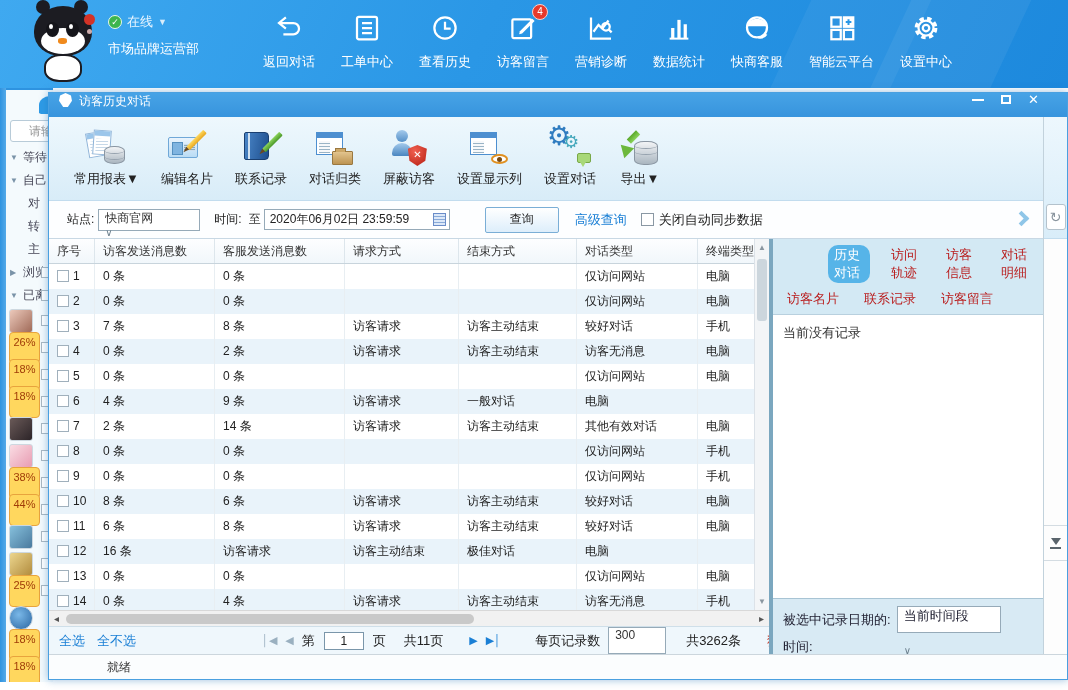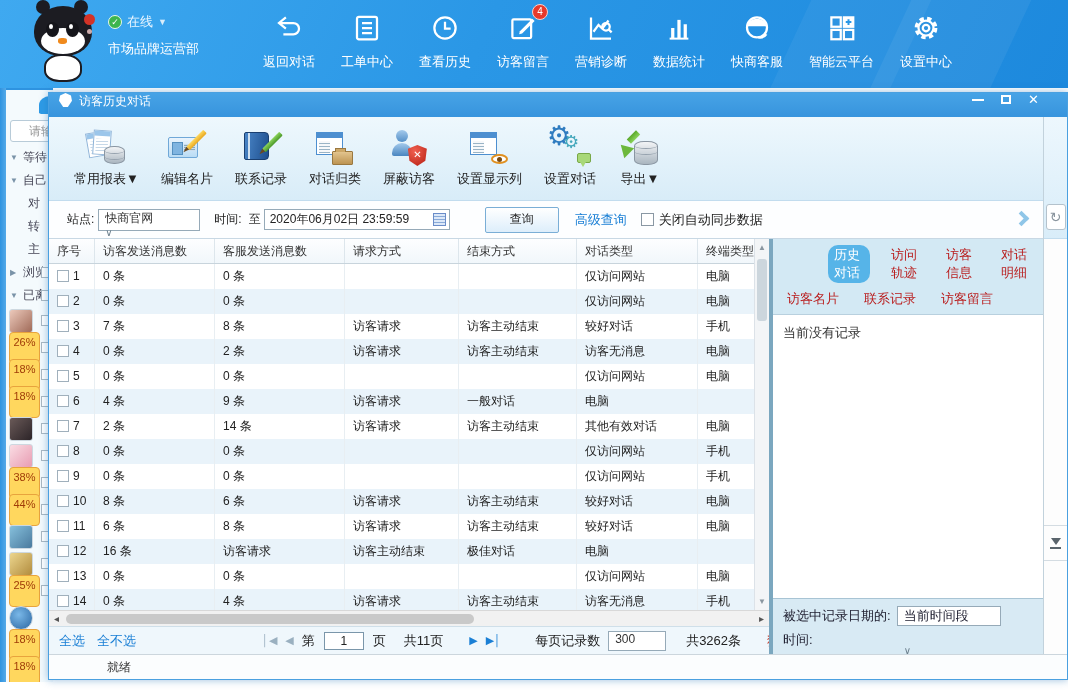--- a/index.html
+++ b/index.html
@@ -112,21 +112,21 @@
   .bubble{position:absolute;right:1px;bottom:4px;width:14px;height:10px;background:#a8d878;border:1px solid #78a848;border-radius:2px;}
   .bubble::after{content:"";position:absolute;left:2px;bottom:-5px;border-left:3px solid transparent;border-right:3px solid transparent;border-top:5px solid #a8d878;}
   .exp-bar{position:absolute;left:9px;top:7px;width:13px;height:6px;background:linear-gradient(#8cd45c,#58a828);transform:rotate(135deg);}
   .exp-tri{position:absolute;left:1px;top:15px;width:0;height:0;border-top:7px solid transparent;border-bottom:7px solid transparent;border-right:12px solid #6cb83c;transform:rotate(45deg);}
 
   
   .filter{height:38px;background:#fdfeff;border-bottom:1px solid #c8d8e4;display:flex;align-items:center;padding-left:18px;position:relative;flex:0 0 auto;}
   .flabel{color:#222;margin-right:4px;}
   .sel{display:flex;align-items:flex-start;justify-content:space-between;height:22px;background:#fff;border:1px solid #96aab8;padding:0 4px 0 6px;cursor:pointer;flex-direction:column;}
   .sel.site{width:102px;margin-right:14px;}
-  .sel.small{width:104px;height:20px;gap:20px;}
+  .sel.small{width:104px;height:27px;gap:20px;}
   .selcaret{color:#6a7e8c;font-size:10px;}
   .dinput{display:flex;align-items:center;justify-content:space-between;width:186px;height:21px;background:#fff;border:1px solid #96aab8;padding:0 3px 0 5px;margin-right:3px;color:#222;}
   .cal{width:13px;height:13px;border:1px solid #6a8cc8;background:repeating-linear-gradient(#dce8f8 0 2px,#8aaad8 2px 3px);cursor:pointer;}
   .tolabel{margin:0 3px;}
   .qbtn{width:74px;height:26px;margin-left:32px;border:1px solid #7aaed6;border-radius:2px;background:linear-gradient(#ffffff,#ddeefb);font-size:12px;color:#222;cursor:pointer;font-family:inherit;}
   .adv{margin-left:16px;color:#1a7fd5;font-size:13px;cursor:pointer;text-decoration:none;}
   .cbx{width:13px;height:13px;background:#fff;border:1px solid #8a98a4;margin-left:14px;margin-right:5px;cursor:pointer;}
   .cbl{color:#222;font-size:13px;}
   .chev{position:absolute;right:16px;top:12px;width:11px;height:11px;border-top:4px solid #8fc6e8;border-right:4px solid #8fc6e8;transform:rotate(45deg);cursor:pointer;}
 

